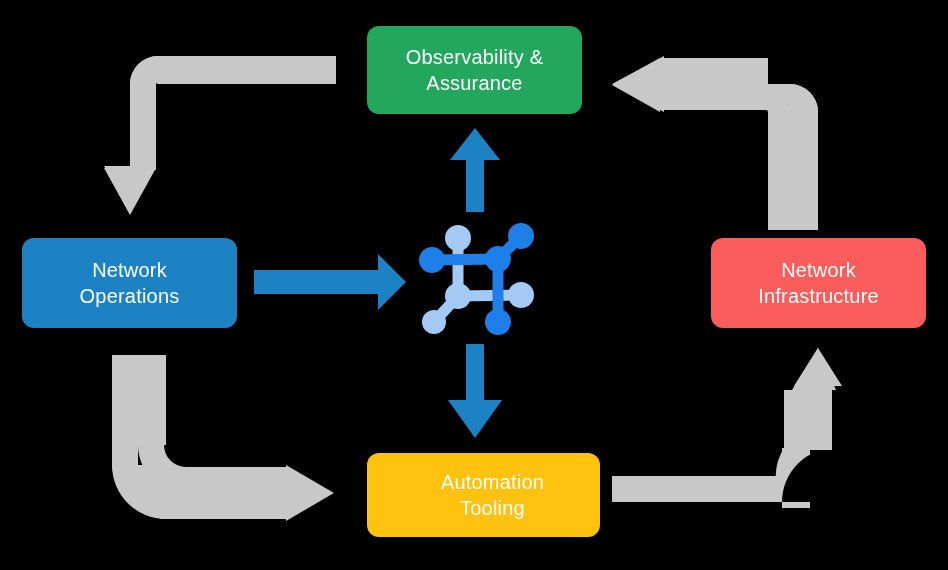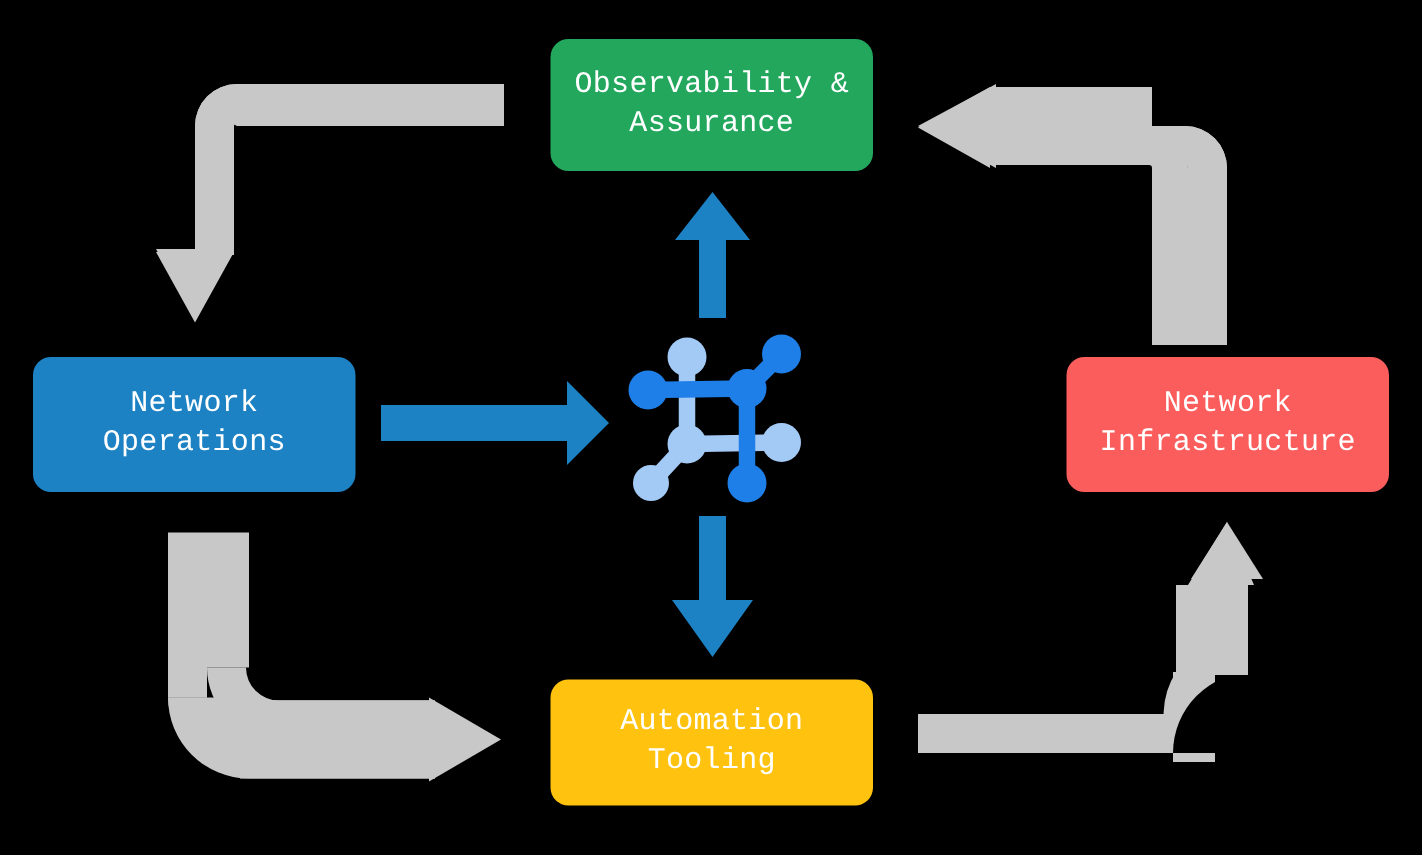--- a/index.html
+++ b/index.html
@@ -10,21 +10,20 @@
   }
   body {
     font-family: "Liberation Sans", sans-serif;
   }
   #diagram-canvas {
     position: relative;
     width: 948px;
     height: 570px;
     background: #000000;
     overflow: hidden;
-    font-family: Liberation Mono, monospace;
   }
   .svg-layer {
     position: absolute;
     left: 0;
     top: 0;
     width: 948px;
     height: 570px;
   }
   .node-box {
     position: absolute;
@@ -165,21 +164,21 @@
   <div class="node-box" id="box-network-operations" style="background: rgb(28, 130, 196); color: rgb(255, 255, 255);">
     <span class="node-label">Network
 Operations</span>
   </div>
 
   <div class="node-box" id="box-network-infrastructure" style="background: rgb(251, 93, 93); color: rgb(255, 255, 255);">
     <span class="node-label">Network
 Infrastructure</span>
   </div>
 
-  <div class="node-box" id="box-automation-tooling" style="background: rgb(255, 194, 14); color: rgb(255, 255, 255);">
+  <div class="node-box" id="box-automation-tooling" style="background: rgb(255, 194, 14); color: rgb(255, 255, 255); padding-left: 18px;">
     <span class="node-label">Automation
 Tooling</span>
   </div>
 
   <div class="hit-layer">
     <div class="hit" style="left:415px;top:220px;width:125px;height:120px;"></div>
     <div class="hit" style="left:254px;top:254px;width:152px;height:56px;"></div>
     <div class="hit" style="left:448px;top:128px;width:54px;height:86px;"></div>
     <div class="hit" style="left:448px;top:344px;width:54px;height:94px;"></div>
     <div class="hit" style="left:104px;top:56px;width:232px;height:160px;"></div>

